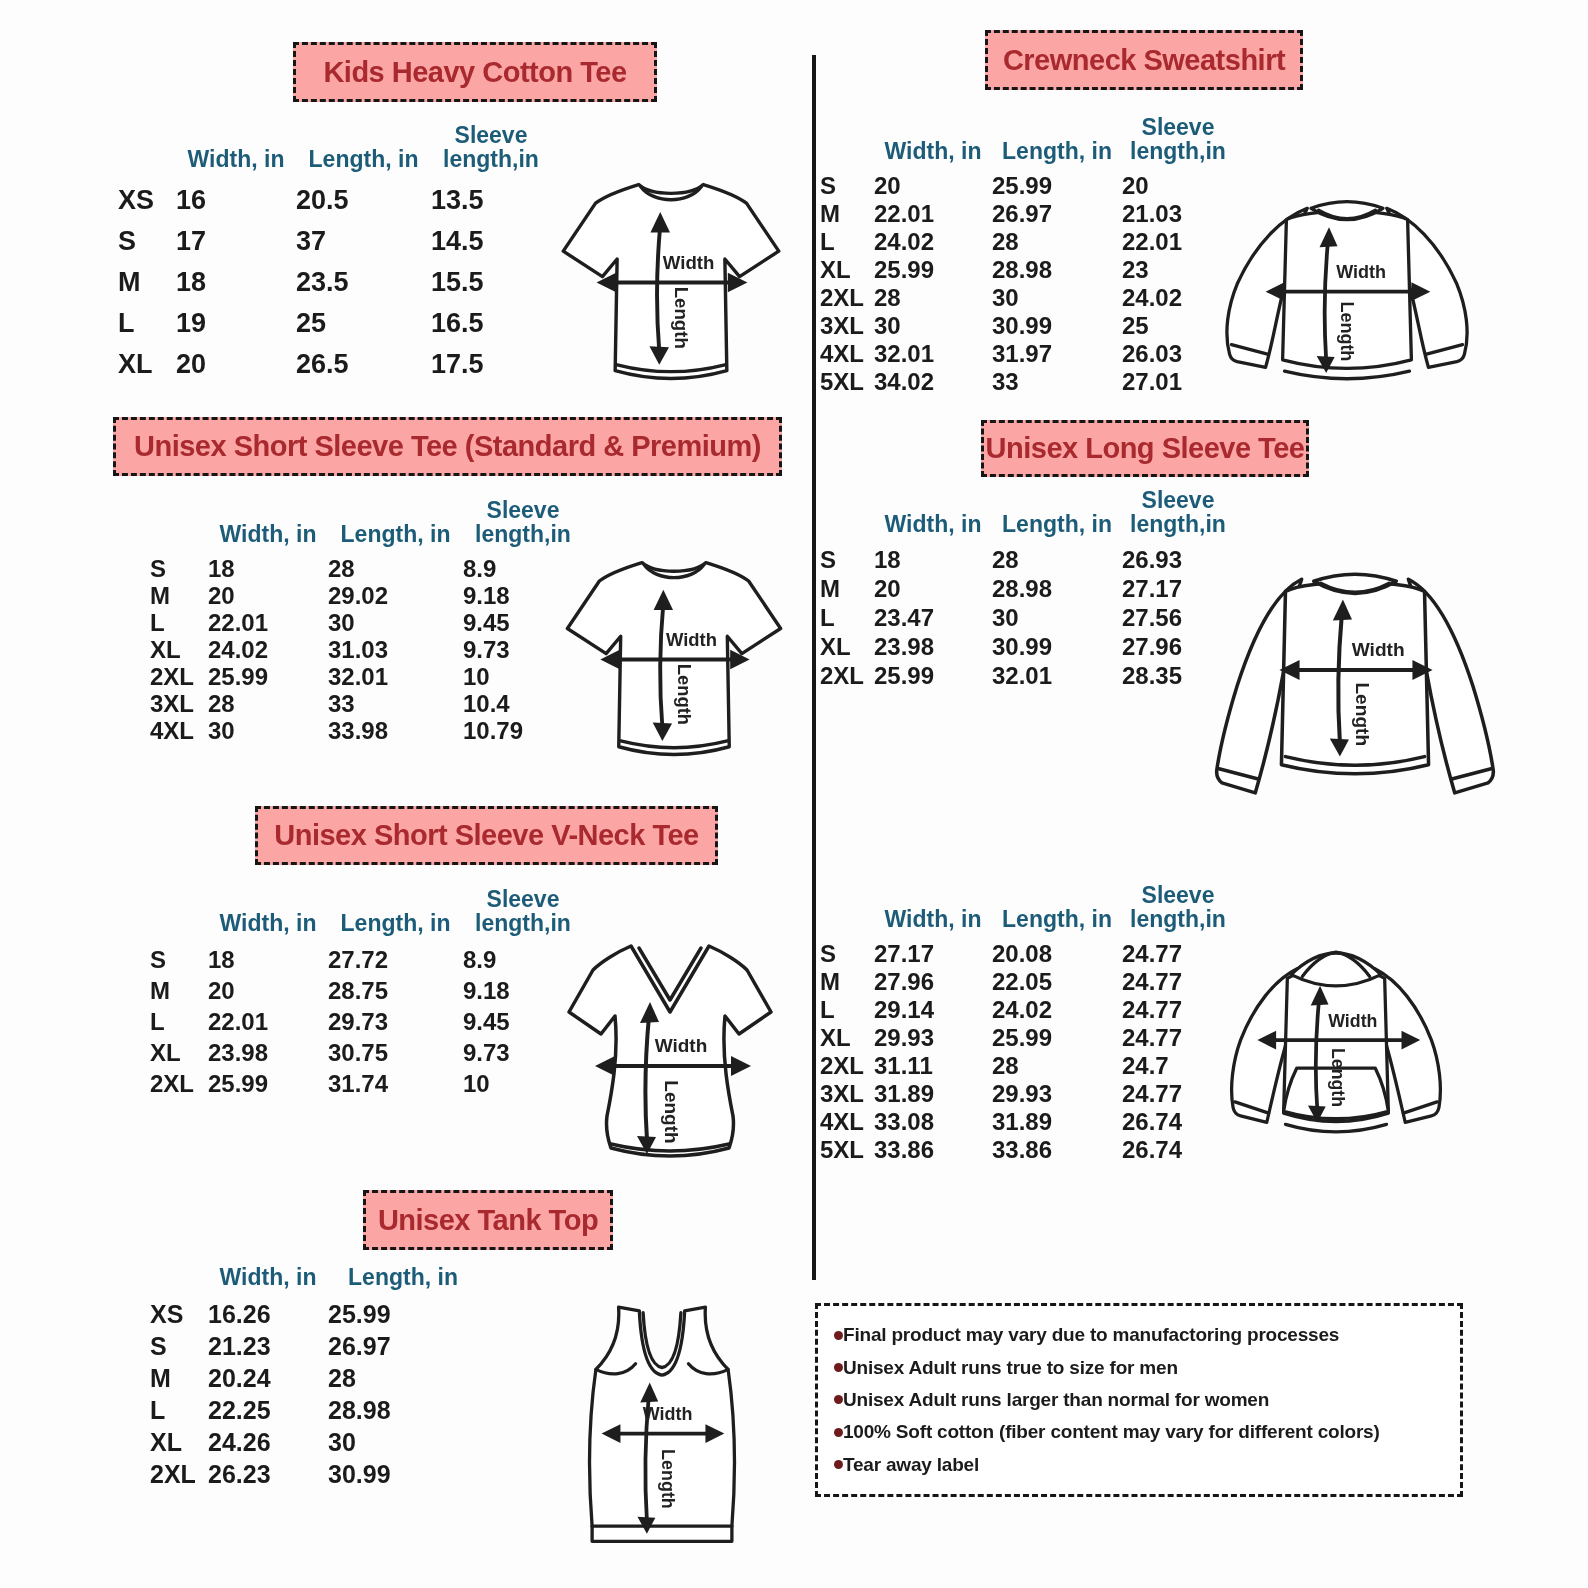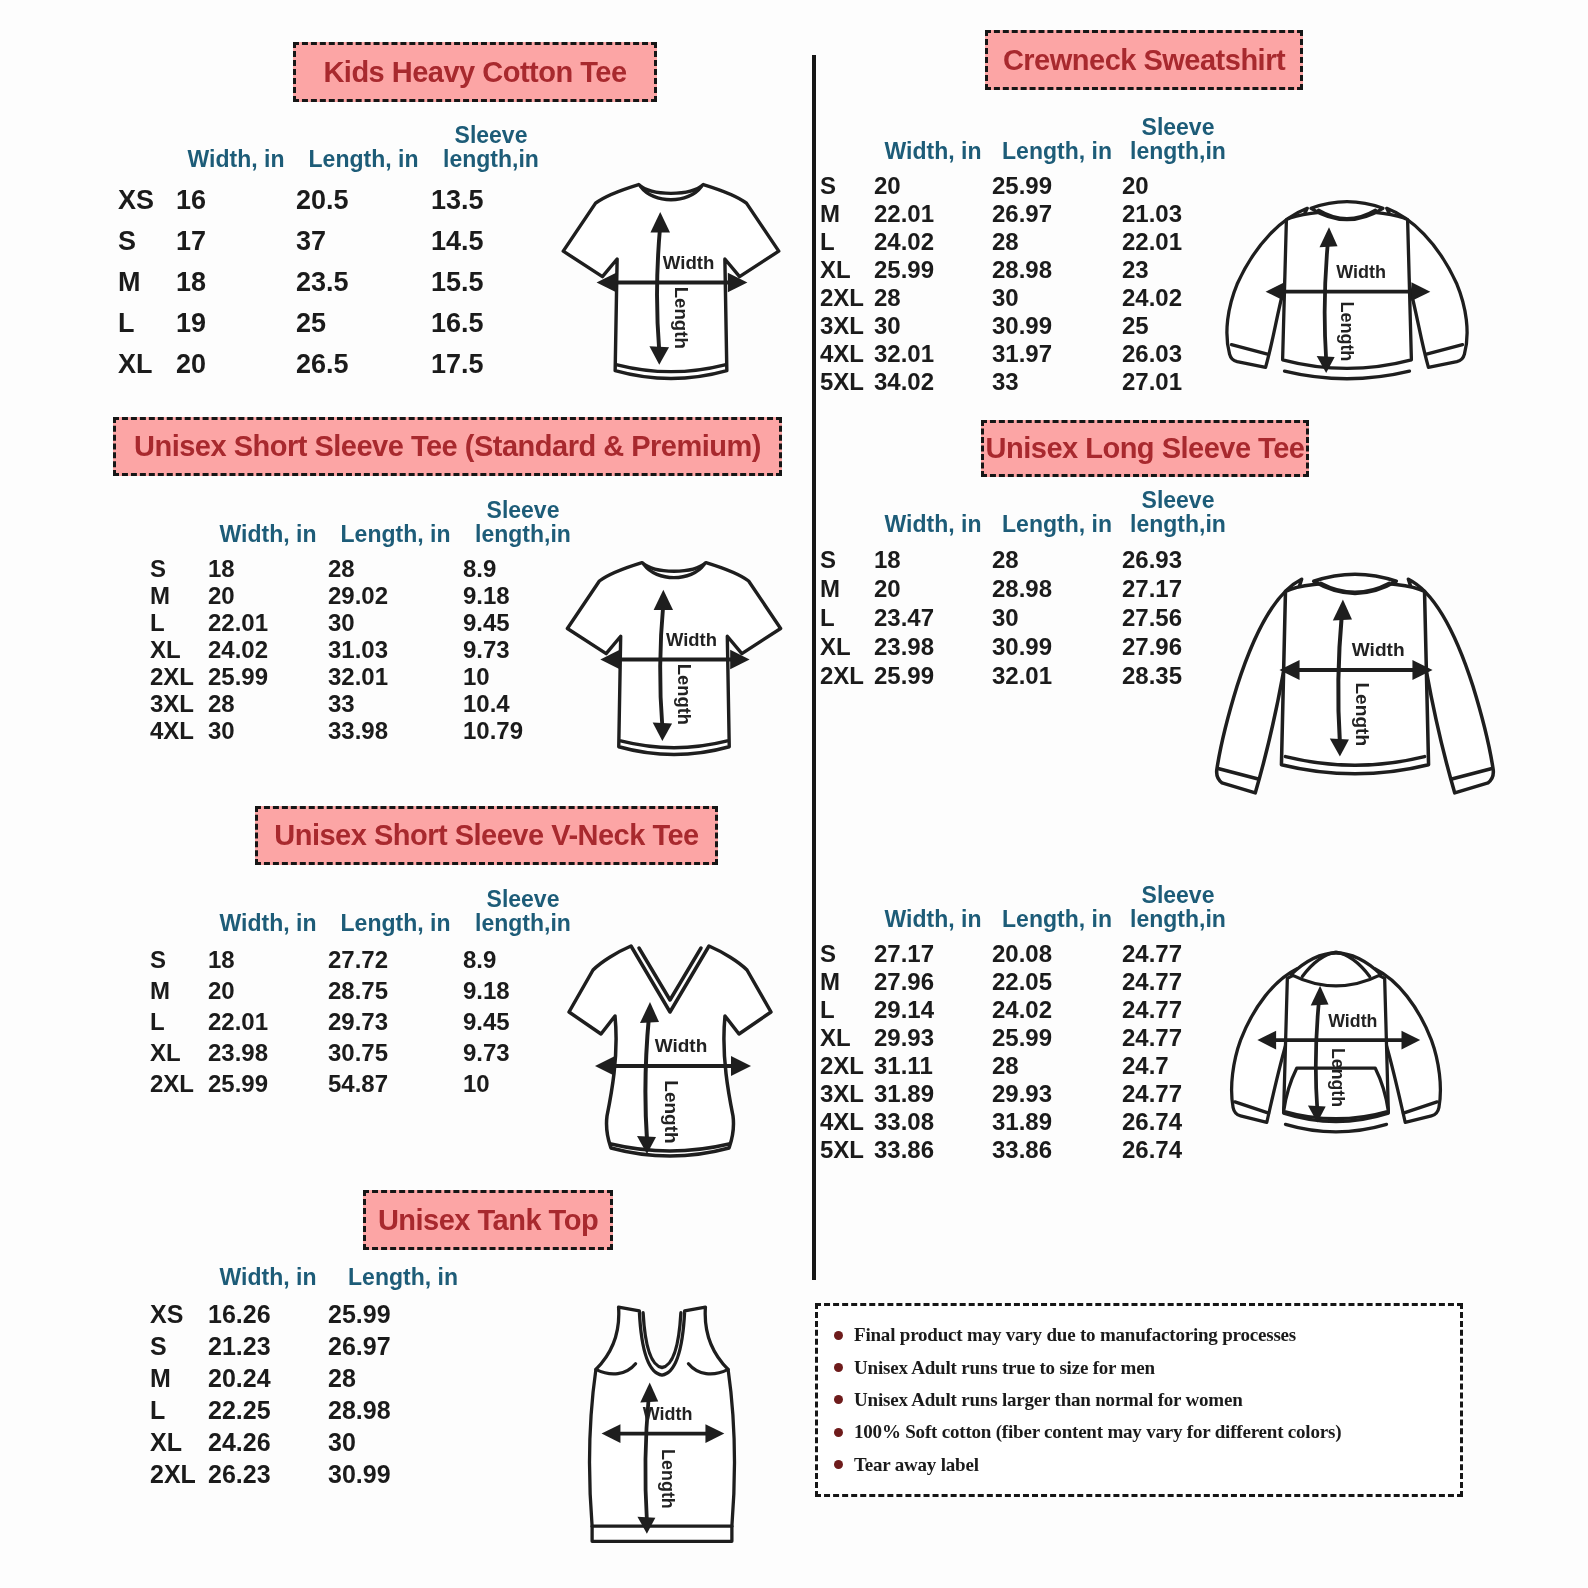--- a/index.html
+++ b/index.html
@@ -43,21 +43,21 @@
   .garment .fillw{fill:#ffffff;}
   .garment .arrow path{stroke-width:4;}
   .garment .arrow polygon{fill:#1e1e1e;stroke:none;}
   .garment text{font-family:"Liberation Sans",sans-serif;font-size:19px;font-weight:700;fill:#222;text-anchor:middle;}
   
   .divider{position:absolute;background:#161616;}
   .notes-box{
     position:absolute;border:3px dashed #161616;background:#fff;
     box-sizing:border-box;padding:13px 16px;display:flex;flex-direction:column;justify-content:space-around;
   }
-  .note{display:flex;align-items:center;gap:11px;font-family:Liberation Serif, serif;}
+  .note{display:flex;align-items:center;}
   .note .bullet{width:9px;height:9px;border-radius:50%;background:#6e1b1b;flex:0 0 auto;}
   .note .txt{font-weight:700;font-size:19px;letter-spacing:-0.2px;white-space:nowrap;}
 </style>
 </head>
 <body>
 
 <div id="canvas">
 
   <div class="divider" style="left:812px;top:55px;width:4px;height:1225px;"></div>
 
@@ -389,21 +389,21 @@
         </div>
         <div class="trow">
           <div class="tcell">XL</div>
           <div class="tcell">23.98</div>
           <div class="tcell">30.75</div>
           <div class="tcell">9.73</div>
         </div>
         <div class="trow">
           <div class="tcell">2XL</div>
           <div class="tcell">25.99</div>
-          <div class="tcell">54.87</div>
+          <div class="tcell">31.74</div>
           <div class="tcell">10</div>
         </div>
       </div>
   </div>
   <svg class="garment" style="left:545px;top:915px;" width="250" height="262" viewBox="0 0 250 260">
     <g>
       <path class="fillw" d="M86,30 C72,36 56,46 48,54 L24,96 L56,118 L70,100 C74,140 66,180 62,200 C60,216 64,226 66,232 Q125,248 184,232 C186,226 190,216 188,200 C184,180 176,140 180,100 L194,118 L226,96 L202,54 C194,46 178,36 164,30 L125,96 Z"></path>
       <path d="M94,32 L125,84 L156,32"></path>
       <path d="M66,228 Q125,242 184,228"></path>
     </g>

